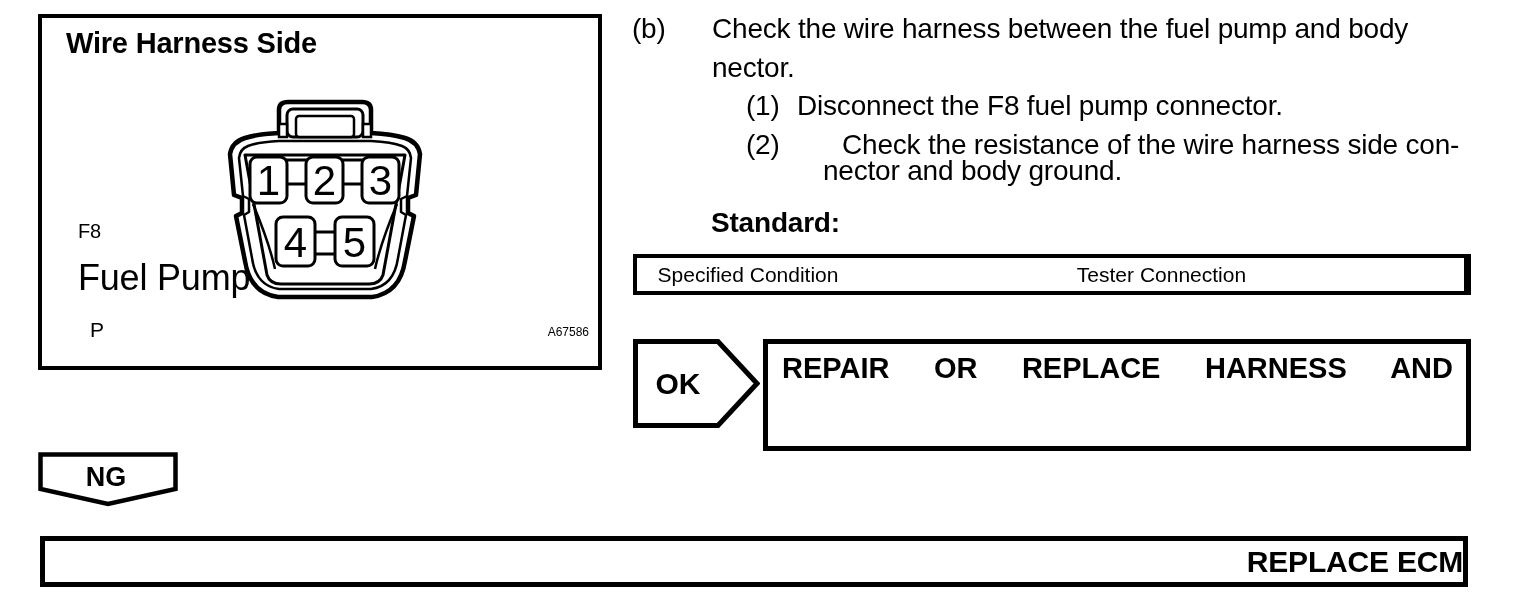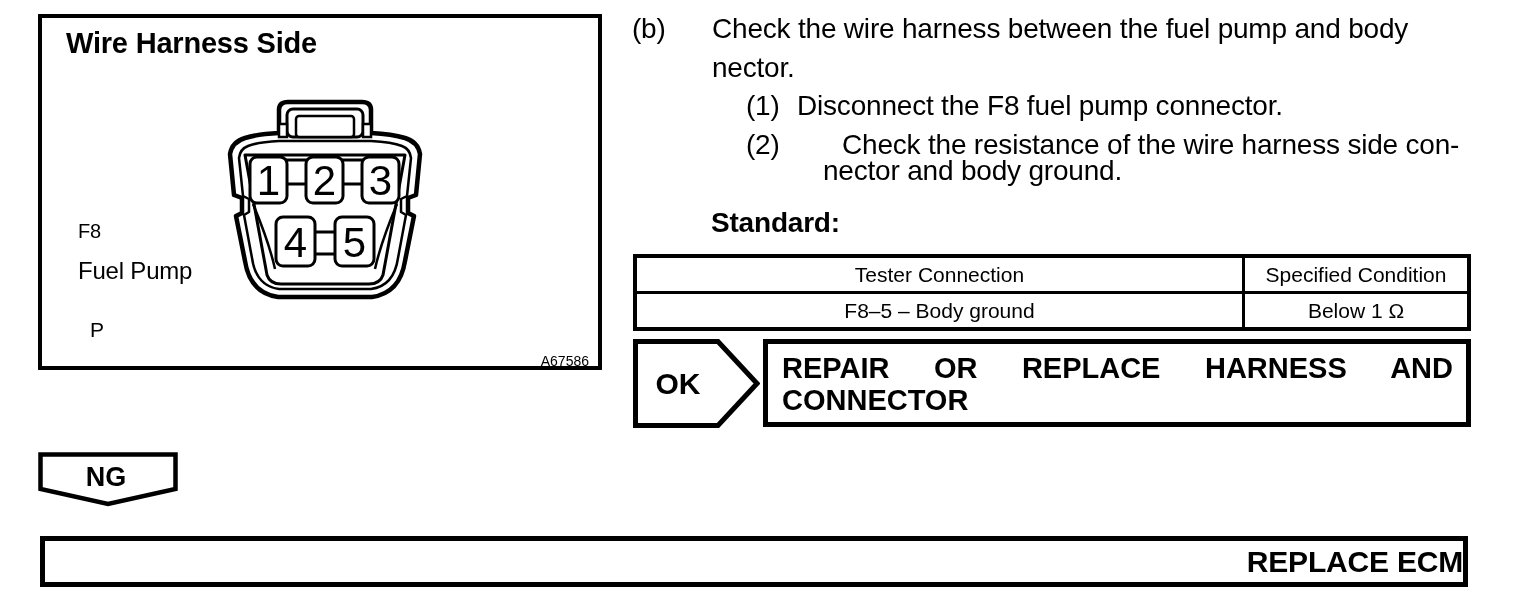--- a/index.html
+++ b/index.html
@@ -14,40 +14,40 @@
   .bold { font-weight:bold; }
 
   
   .diagram-box {
     left:38px; top:14px; width:564px; height:356px;
     border:4px solid #000; background:#fff;
   }
   .diagram-title { left:24px; top:9px; font-size:29px; font-weight:bold; letter-spacing:-0.2px; }
   .connector-svg { left:170px; top:78px; }
   .connector-code { left:36px; top:202px; font-size:20px; }
-  .connector-name { left:36px; top:240px; font-size:24px; }
+  .connector-name { left:36px; top:240px; font-size:36px; }
   .wire-color { left:48px; top:300px; font-size:21px; }
-  .figure-id { right:9px; top:335px; font-size:14px; }
+  .figure-id { right:9px; top:307px; font-size:12px; }
   svg { font-family:"Liberation Sans", sans-serif; }
 
   
   .spec-table { left:633px; top:254px; width:838px; border:4px solid #000; background:#fff; }
   .spec-row { display:flex; }
   .spec-row.data { border-top:3px solid #000; }
   .spec-cell { height:33px; display:flex; align-items:center; justify-content:center;
                font-size:21px; white-space:nowrap; }
   .spec-cell.c1 { width:608px; border-right:3px solid #000; }
   .spec-cell.c2 { flex:1; }
 
   
   .ok-svg { left:633px; top:339px; }
   .ng-svg { left:38px; top:452px; }
 
   .repair-box {
-    left:763px; top:339px; width:708px; height:88px;
+    left:763px; top:339px; width:708px; height:112px;
     border:5px solid #000; background:#fff;
     padding:8px 13px 0 14px;
     font-size:29px; font-weight:bold; line-height:32px; letter-spacing:0;
   }
   .repair-line1 { text-align:justify; text-align-last:justify; }
   .repair-line2 { text-align:left; }
 
   .replace-box {
     left:40px; top:536px; width:1428px; height:51px;
     border:5px solid #000; background:#fff;
@@ -109,37 +109,32 @@
 <div class="abs body-text" style="left:797px; top:91px;">Disconnect the F8 fuel pump connector.</div>
 
 <div class="abs body-text" style="left:746px; top:130px;">(2)</div>
 <div class="abs body-text" style="left:797px; top:130px;margin-left:45px;">Check the resistance of the wire harness side con-</div>
 <div class="abs body-text" style="left:797px; top:156px;margin-left:26px;">nector and body ground.</div>
 
 <div class="abs body-text bold" style="left:711px; top:208px;">Standard:</div>
 
 <div class="abs spec-table">
   <div class="spec-row header">
+    <div class="spec-cell c2">Specified Condition</div>
     <div class="spec-cell c1">Tester Connection</div>
-    <div class="spec-cell c2">Specified Condition</div>
-  </div>
-  <div class="spec-row data">
-    <div class="spec-cell c1">F8–5 – Body ground</div>
-    <div class="spec-cell c2">Below 1 Ω</div>
   </div>
 </div>
 
 <svg class="abs ok-svg" width="127" height="89" viewBox="0 0 127 89">
   <path d="M 2.5 2.5 L 85 2.5 L 124 44.5 L 85 86.5 L 2.5 86.5 Z" fill="#fff" stroke="#000" stroke-width="5" stroke-linejoin="miter"></path>
   <text x="45" y="55" font-size="30" font-weight="bold" text-anchor="middle" fill="#000">OK</text>
 </svg>
 
 <div class="abs repair-box">
   <div class="repair-line1">REPAIR OR REPLACE HARNESS AND</div>
-  <div class="repair-line2">CONNECTOR</div>
 </div>
 
 <svg class="abs ng-svg" width="141" height="56" viewBox="0 0 141 56">
   <path d="M 2.5 2.5 L 137.5 2.5 L 137.5 37 L 70 52 L 2.5 37 Z" fill="#fff" stroke="#000" stroke-width="4.5" stroke-linejoin="miter"></path>
   <text x="68" y="34" font-size="27" font-weight="bold" text-anchor="middle" fill="#000">NG</text>
 </svg>
 
 <div class="abs replace-box">
   <div class="replace-label">REPLACE ECM</div>
 </div>

